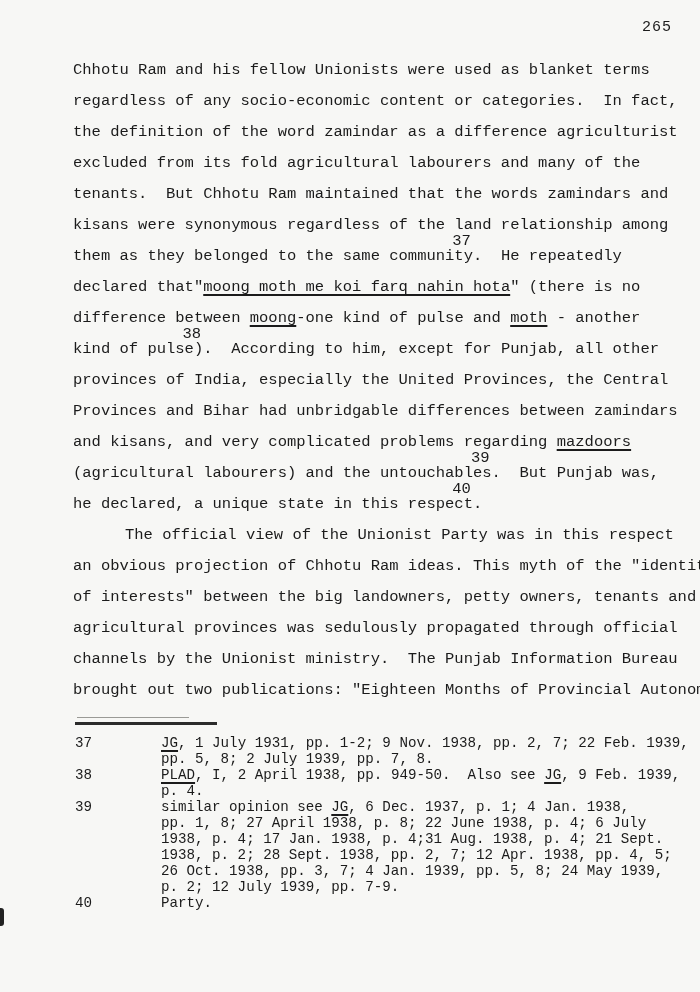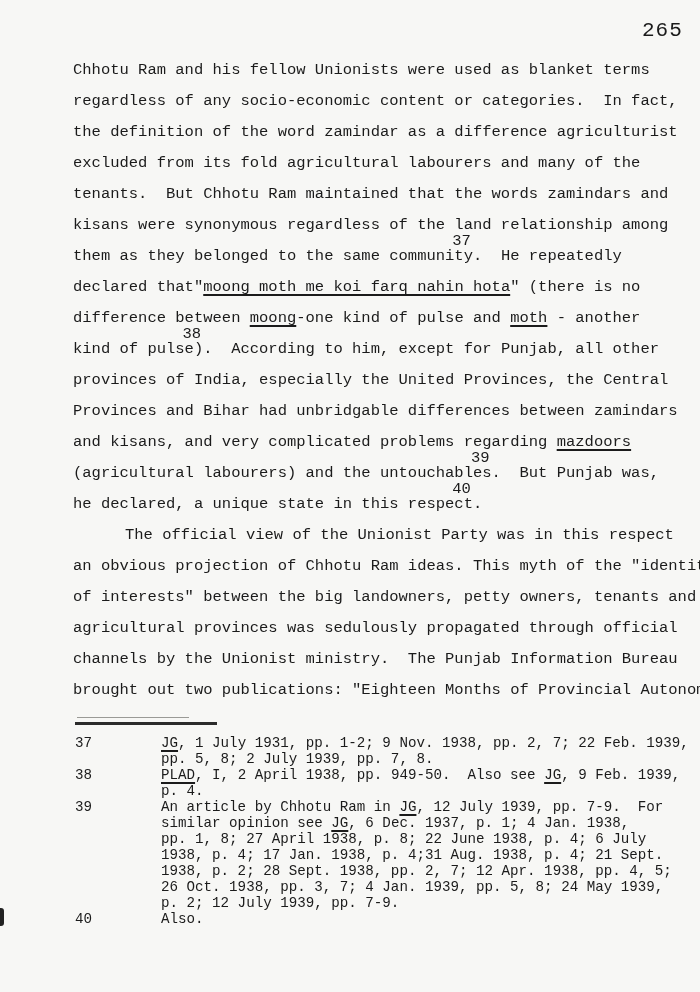--- a/index.html
+++ b/index.html
@@ -9,21 +9,21 @@
     position: relative;
     overflow: hidden;
     background: #f7f7f5;
     color: #1b1b1b;
     font-family: "Liberation Mono", "DejaVu Sans Mono", monospace;
   }
   .page-number {
     position: absolute;
     top: 19px;
     left: 642px;
-    font-size: 21px;
+    font-size: 15px;
     letter-spacing: 1px;
   }
   .body-text {
     position: absolute;
     top: 55px;
     left: 73px;
     font-size: 15.5px;
     line-height: 31px;
   }
   .tl {
@@ -123,30 +123,29 @@
     <div class="fn-row">
       <div class="fn-num">38</div>
       <div class="fn-text">
         <div class="fl"><span class="ul">PLAD</span><span>, I, 2 April 1938, pp. 949-50.  Also see </span><span class="ul">JG</span><span>, 9 Feb. 1939,</span></div>
         <div class="fl"><span>p. 4.</span></div>
       </div>
     </div>
     <div class="fn-row">
       <div class="fn-num">39</div>
       <div class="fn-text">
-        <div class="fl"><span>An article by Chhotu Ram in </span><span class="ul">JG</span><span>, 12 July 1939, pp. 7-9.  For</span></div>
         <div class="fl"><span>similar opinion see </span><span class="ul">JG</span><span>, 6 Dec. 1937, p. 1; 4 Jan. 1938,</span></div>
         <div class="fl"><span>pp. 1, 8; 27 April 1938, p. 8; 22 June 1938, p. 4; 6 July</span></div>
         <div class="fl"><span>1938, p. 4; 17 Jan. 1938, p. 4;31 Aug. 1938, p. 4; 21 Sept.</span></div>
         <div class="fl"><span>1938, p. 2; 28 Sept. 1938, pp. 2, 7; 12 Apr. 1938, pp. 4, 5;</span></div>
         <div class="fl"><span>26 Oct. 1938, pp. 3, 7; 4 Jan. 1939, pp. 5, 8; 24 May 1939,</span></div>
         <div class="fl"><span>p. 2; 12 July 1939, pp. 7-9.</span></div>
       </div>
     </div>
     <div class="fn-row">
       <div class="fn-num">40</div>
       <div class="fn-text">
-        <div class="fl"><span>Also.</span></div>
+        <div class="fl"><span>Party.</span></div>
       </div>
     </div>
   </div>
 
 <div class="edge-smudge"></div>
 
 </body></html>

